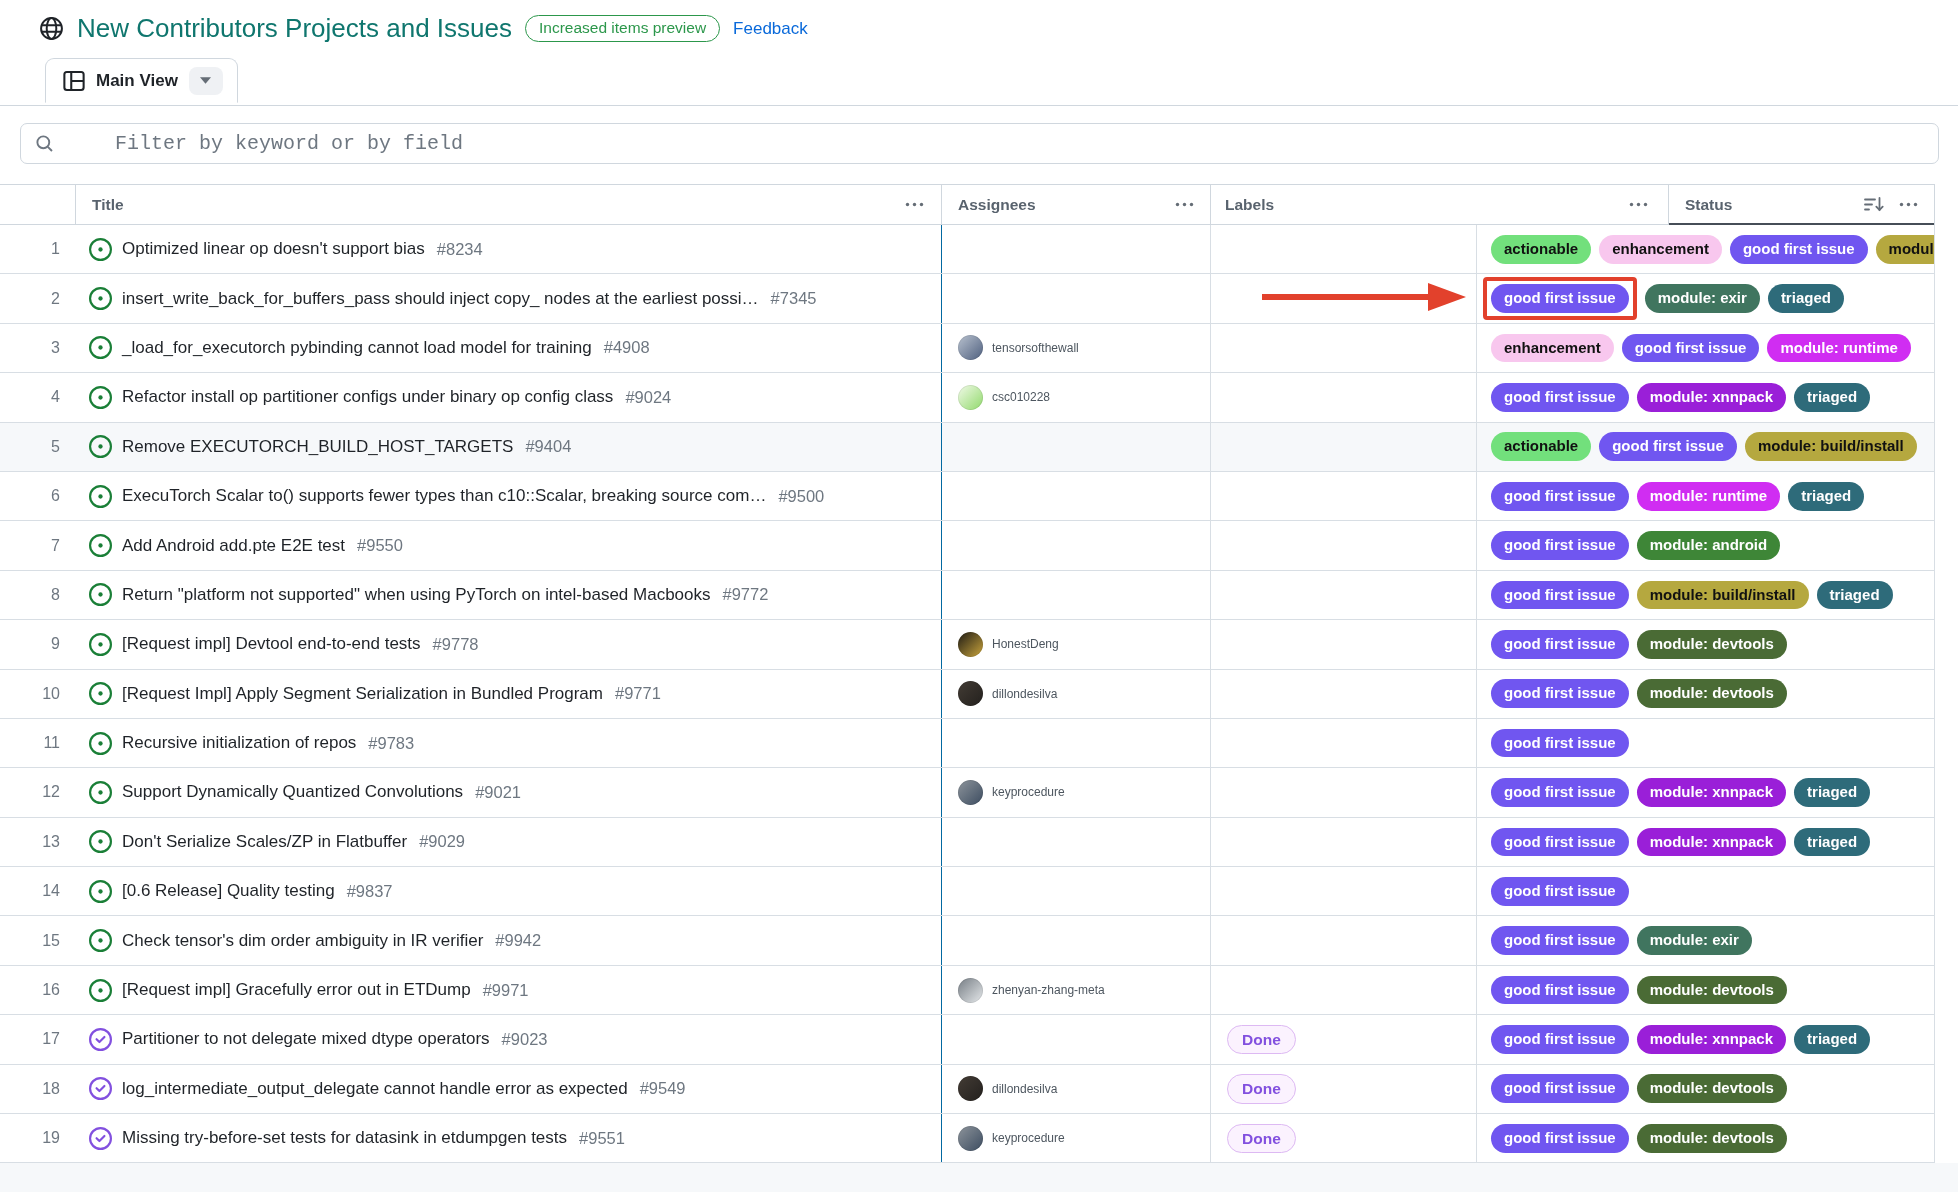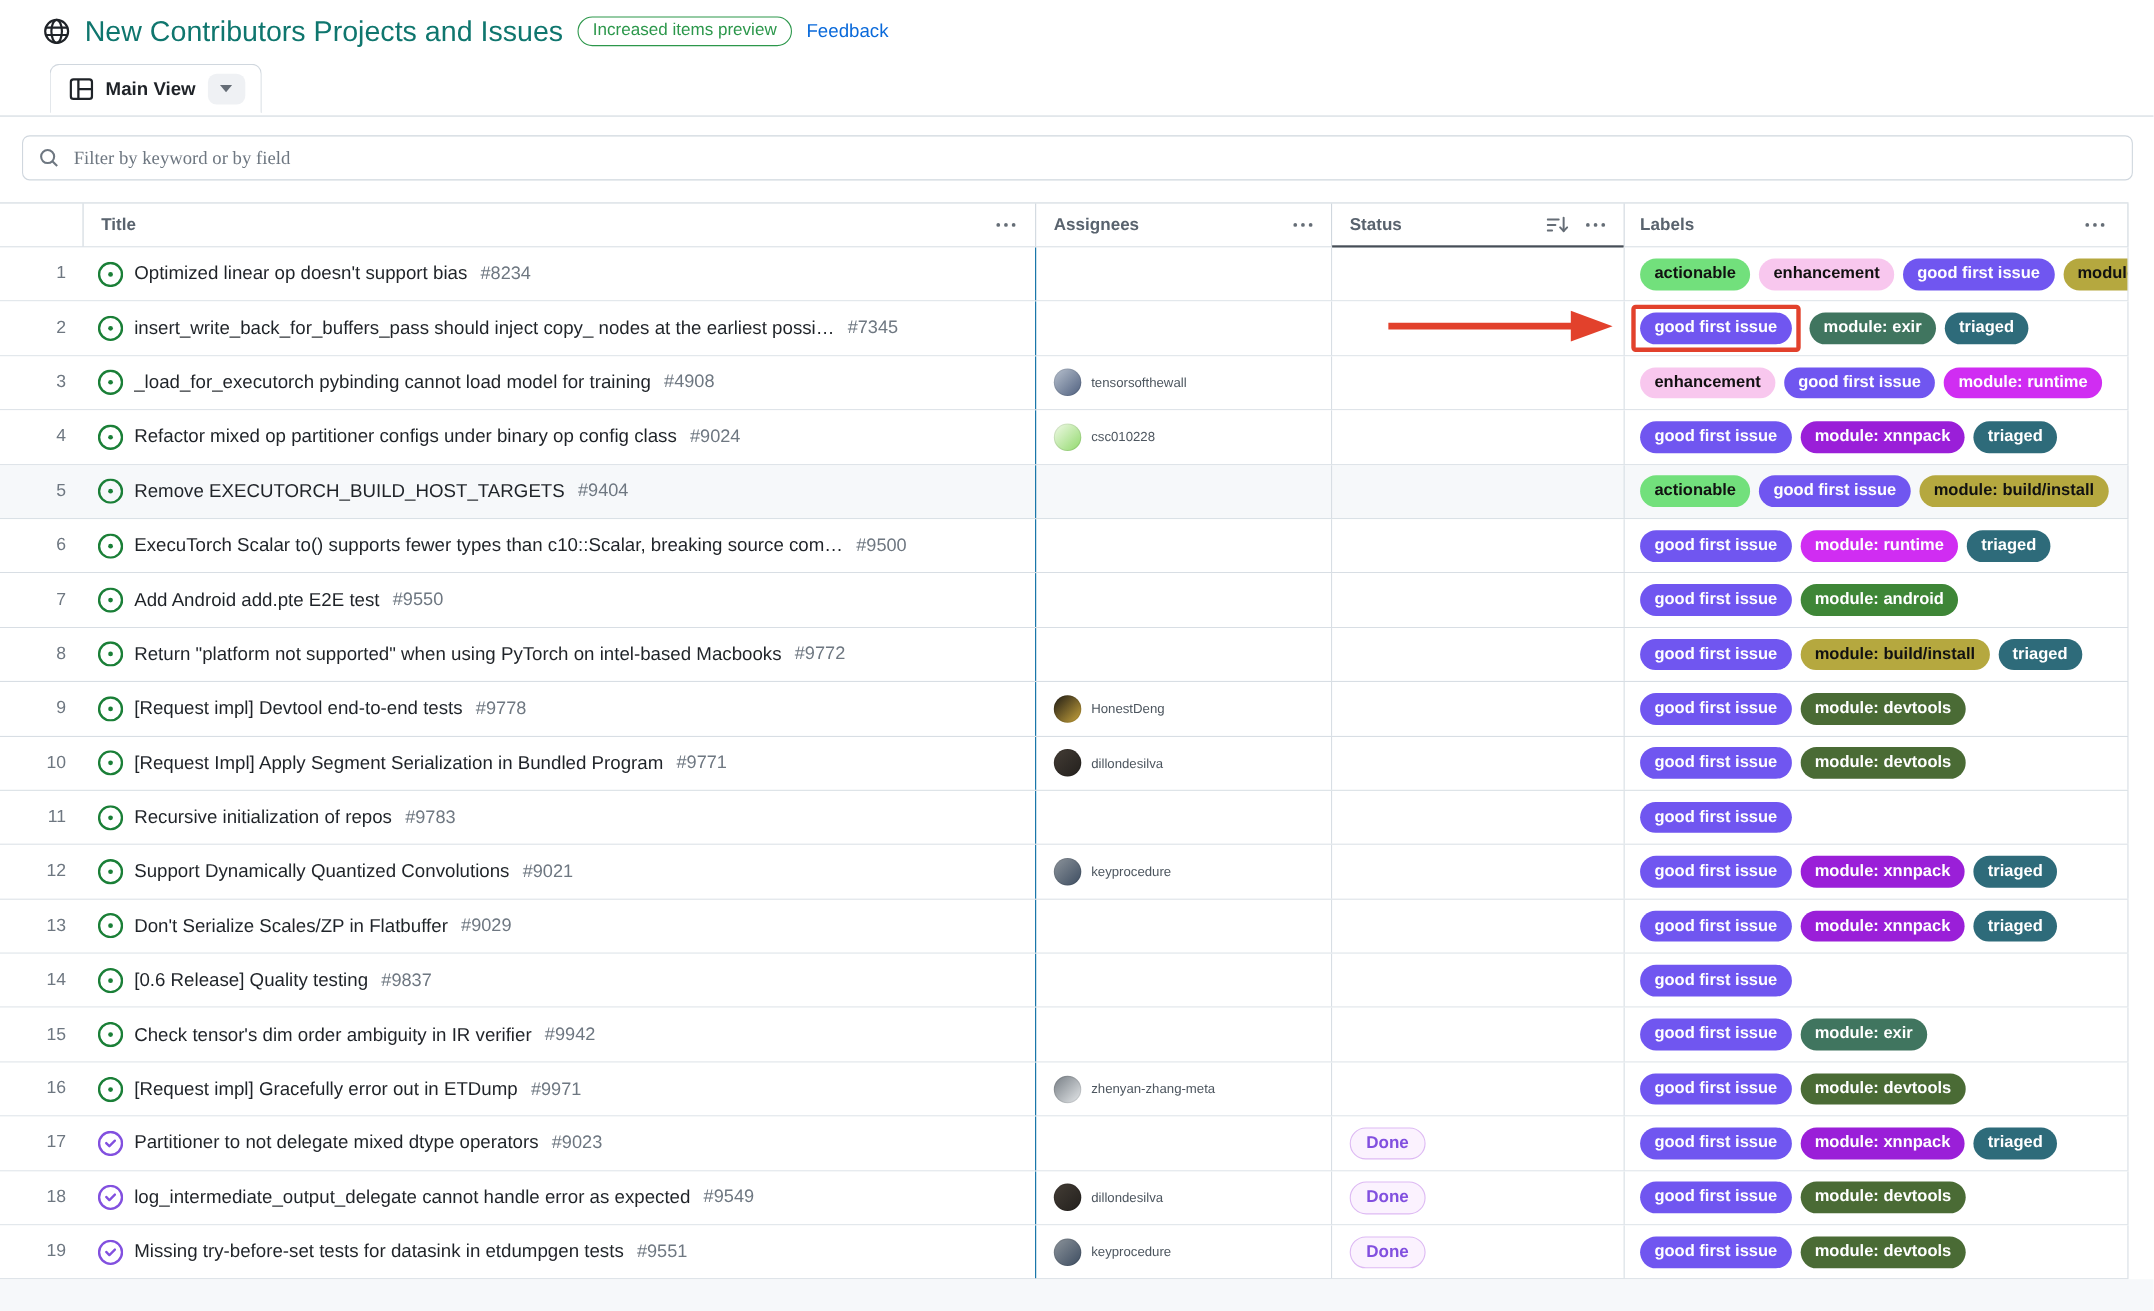--- a/index.html
+++ b/index.html
@@ -19,22 +19,22 @@
             background:#fff;border:1px solid #d0d7de;border-bottom:1px solid #ffffff;
             border-radius:9px 9px 0 0;display:flex;align-items:center;gap:11px;padding:0 14px 0 17px;}
   .view-tab-label{font-size:17px;font-weight:600;color:#1f2328;}
   .tab-caret-btn{width:34px;height:28px;border-radius:8px;background:#eff1f4;border:none;
                  display:flex;align-items:center;justify-content:center;cursor:pointer;}
 
   
   .filter-box{position:absolute;top:123px;left:20px;width:1919px;height:41px;box-sizing:border-box;
               border:1px solid #d0d7de;border-radius:7px;background:#fff;
               display:flex;align-items:center;gap:11px;padding:0 14px;}
-  .filter-input{border:none;outline:none;flex:1;font-size:17px;color:#1f2328;background:transparent;
-                font-family:Liberation Serif, serif;}
+  .filter-input{border:none;outline:none;flex:1;font-size:20px;color:#1f2328;background:transparent;
+                font-family:Liberation Mono, monospace;margin-left:48px;}
   .filter-input::placeholder{color:#6e7781;}
 
   
   .table{position:absolute;top:184px;left:0;width:1935px;}
   .thead{display:flex;height:41px;box-sizing:border-box;border-top:1px solid #d0d7de;
          border-bottom:1px solid #d0d7de;background:#fff;}
   .hc{box-sizing:border-box;display:flex;align-items:center;justify-content:space-between;
       border-right:1px solid #d0d7de;position:relative;}
   .hc-label{font-size:15.5px;font-weight:600;color:#59636e;}
   .hc-num{width:76px;}
@@ -135,20 +135,32 @@
         <span style="display:flex;">
           <svg width="19" height="5" viewBox="0 0 19 5">
               <g fill="#656d76">
                 <circle cx="2.5" cy="2.5" r="1.7"></circle>
                 <circle cx="9.5" cy="2.5" r="1.7"></circle>
                 <circle cx="16.5" cy="2.5" r="1.7"></circle>
               </g>
             </svg>
         </span>
       </div>
+      <div class="hc hc-labels">
+        <span class="hc-label">Labels</span>
+        <span style="display:flex;">
+          <svg width="19" height="5" viewBox="0 0 19 5">
+              <g fill="#656d76">
+                <circle cx="2.5" cy="2.5" r="1.7"></circle>
+                <circle cx="9.5" cy="2.5" r="1.7"></circle>
+                <circle cx="16.5" cy="2.5" r="1.7"></circle>
+              </g>
+            </svg>
+        </span>
+      </div>
       <div class="hc hc-status">
         <span class="hc-label">Status</span>
         <span class="hc-right">
           <span style="display:flex;">
             <svg width="20" height="17" viewBox="0 0 20 17" fill="none" stroke="#656d76" stroke-width="1.8" stroke-linecap="round">
               <path d="M1 3.5h10M1 8.5h7M1 13.5h4"></path>
                 <path d="M15.5 2v12"></path>
                 <path d="M12.3 10.7 15.5 14l3.2-3.3" fill="none"></path>
             </svg>
           </span>
@@ -157,32 +169,20 @@
                 <g fill="#656d76">
                   <circle cx="2.5" cy="2.5" r="1.7"></circle>
                   <circle cx="9.5" cy="2.5" r="1.7"></circle>
                   <circle cx="16.5" cy="2.5" r="1.7"></circle>
                 </g>
               </svg>
           </span>
         </span>
         <span class="sorted-underline"></span>
       </div>
-      <div class="hc hc-labels">
-        <span class="hc-label">Labels</span>
-        <span style="display:flex;">
-          <svg width="19" height="5" viewBox="0 0 19 5">
-              <g fill="#656d76">
-                <circle cx="2.5" cy="2.5" r="1.7"></circle>
-                <circle cx="9.5" cy="2.5" r="1.7"></circle>
-                <circle cx="16.5" cy="2.5" r="1.7"></circle>
-              </g>
-            </svg>
-        </span>
-      </div>
     </div>
     <div class="rows" id="rows">
         <div class="row">
     <div class="c c-num">1</div>
     <div class="c c-title">
       <span class="state-icon">
               <svg viewBox="0 0 16 16" width="23" height="23">
                 <path fill="#1a7f37" d="M8 9.5a1.5 1.5 0 1 0 0-3 1.5 1.5 0 0 0 0 3Z"></path>
                 <path fill="#1a7f37" d="M8 0a8 8 0 1 1 0 16A8 8 0 0 1 8 0ZM1.5 8a6.5 6.5 0 1 0 13 0 6.5 6.5 0 0 0-13 0Z"></path>
               </svg>
@@ -251,21 +251,21 @@
   </div>
         <div class="row">
     <div class="c c-num">4</div>
     <div class="c c-title">
       <span class="state-icon">
               <svg viewBox="0 0 16 16" width="23" height="23">
                 <path fill="#1a7f37" d="M8 9.5a1.5 1.5 0 1 0 0-3 1.5 1.5 0 0 0 0 3Z"></path>
                 <path fill="#1a7f37" d="M8 0a8 8 0 1 1 0 16A8 8 0 0 1 8 0ZM1.5 8a6.5 6.5 0 1 0 13 0 6.5 6.5 0 0 0-13 0Z"></path>
               </svg>
             </span>
-      <span class="t-text">Refactor mixed op partitioner configs under binary op config class</span>
+      <span class="t-text">Refactor install op partitioner configs under binary op config class</span>
       <span class="t-num">#9024</span>
     </div>
     <div class="c c-assignees">
             <span class="avatar" style="background: linear-gradient(135deg, rgb(242, 250, 233), rgb(144, 217, 107));"></span>
             <span class="assignee-login">csc010228</span>
           </div>
     <div class="c c-status"></div>
     <div class="c c-labels">
             <span class="chip" style="background: rgb(112, 86, 240); color: rgb(255, 255, 255);">good first issue</span>
             <span class="chip" style="background: rgb(154, 31, 216); color: rgb(255, 255, 255);">module: xnnpack</span>

